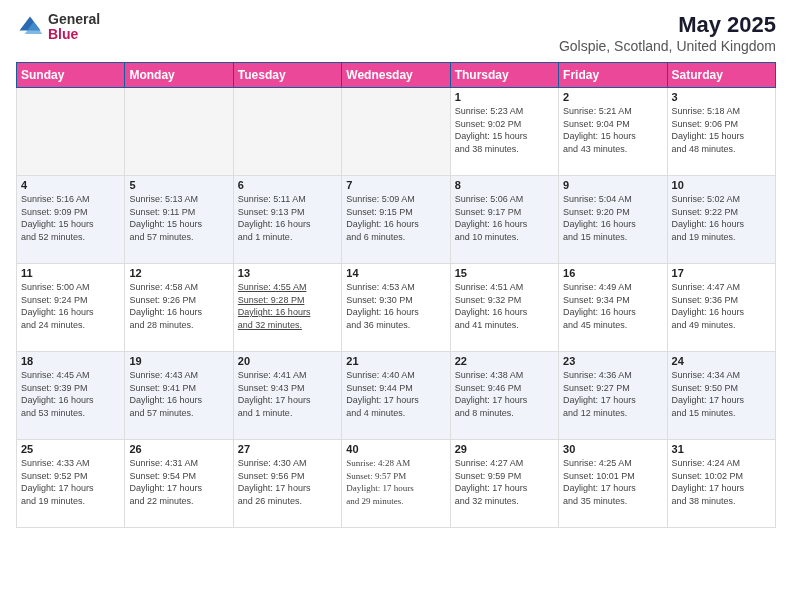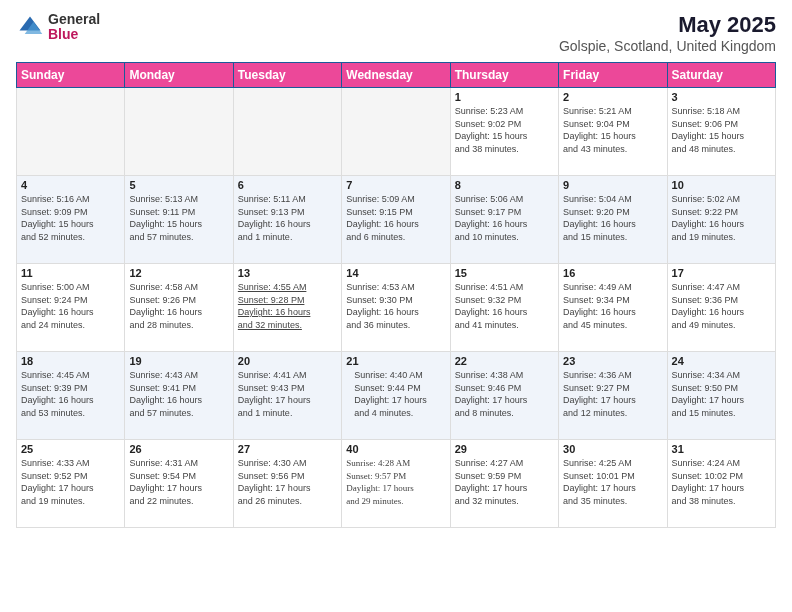--- a/index.html
+++ b/index.html
@@ -286,21 +286,21 @@
           </td>
           <td>
             <span class="day-num">20</span>
             <div class="day-info" style="white-space: pre-line;">Sunrise: 4:41 AM
 Sunset: 9:43 PM
 Daylight: 17 hours
 and 1 minute.</div>
           </td>
           <td>
             <span class="day-num">21</span>
-            <div class="day-info" style="white-space: pre-line; margin-left: 8px;">Sunrise: 4:40 AM
+            <div class="day-info" style="white-space: pre-line;">Sunrise: 4:40 AM
 Sunset: 9:44 PM
 Daylight: 17 hours
 and 4 minutes.</div>
           </td>
           <td>
             <span class="day-num">22</span>
             <div class="day-info" style="white-space: pre-line;">Sunrise: 4:38 AM
 Sunset: 9:46 PM
 Daylight: 17 hours
 and 8 minutes.</div>

